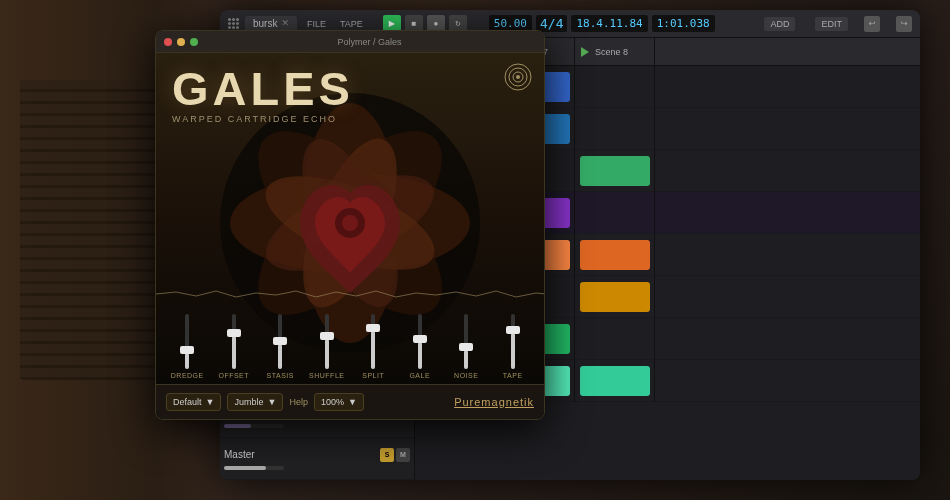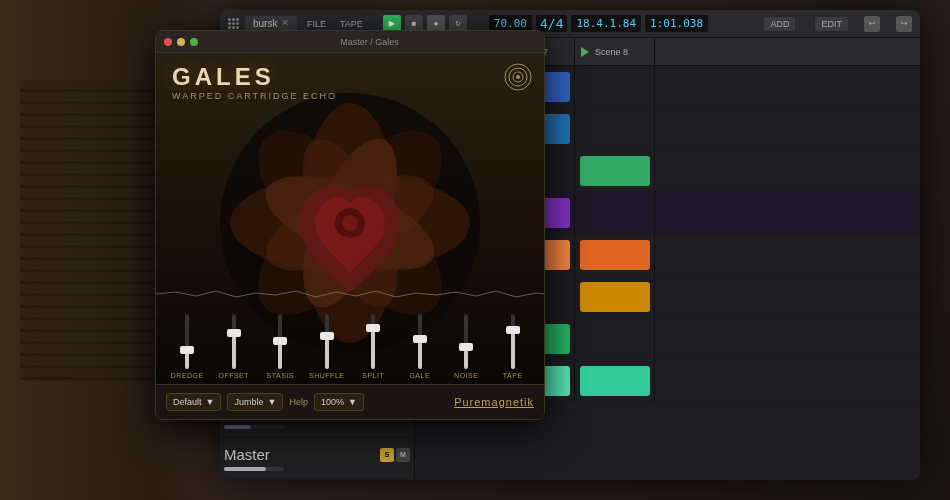--- a/index.html
+++ b/index.html
@@ -128,21 +128,21 @@
       border-bottom: 1px solid #1a1a1e;
       display: flex;
       align-items: center;
       padding: 0 4px;
       gap: 3px;
       position: relative;
     }
     .track-item.active { background: #2a2030; }
 
     .track-name {
-      font-size: 15px;
+      font-size: 10px;
       color: #ccc;
       flex: 1;
       white-space: nowrap;
       overflow: hidden;
     }
 
     .track-controls {
       display: flex;
       align-items: center;
       gap: 2px;
@@ -314,21 +314,21 @@
       overflow: hidden;
     }
 
     .gales-title-area {
       position: absolute;
       top: 12px;
       left: 16px;
     }
 
     .gales-title {
-      font-size: 24px;
+      font-size: 47px;
       font-weight: bold;
       color: #e8d8b0;
       letter-spacing: 4px;
       line-height: 1;
       text-shadow: 0 0 20px rgba(200,160,80,0.3);
     }
 
     .gales-subtitle {
       font-size: 9px;
       color: #a09070;
@@ -538,27 +538,27 @@
 
     <div class="transport-area">
       <div class="transport-btn play-btn">▶</div>
       <div class="transport-btn">■</div>
       <div class="transport-btn" style="background:#555;">●</div>
       <div class="transport-btn" style="font-size:7px;">↻</div>
     </div>
 
     <div style="display:flex;gap:4px;margin-left:8px;">
       <div class="bpm-display">
-        <span>70.00</span>
+        <span>50.00</span>
       </div>
       <div style="background:#111;color:#5cf;font-size:9px;font-family:monospace;padding:2px 4px;border-radius:2px;display:flex;flex-direction:column;gap:0;">
         <span style="font-size:13px;line-height:1;">4/4</span>
       </div>
       <div class="time-display">
-        <span>18.4.1.84</span>
+        <span>18.4.11.84</span>
       </div>
       <div class="time-display">
         <span>1:01.038</span>
       </div>
     </div>
 
     <div style="margin-left:auto;display:flex;gap:16px;align-items:center;">
       <div class="edit-btn">ADD</div>
       <div class="edit-btn">EDIT</div>
       <div style="width:16px;height:16px;background:#555;border-radius:2px;display:flex;align-items:center;justify-content:center;font-size:8px;color:#aaa;">↩</div>
@@ -847,21 +847,21 @@
     </div>
   </div>
 </div>
 
 <div class="plugin-window">
 
   <div class="plugin-titlebar">
     <div class="titlebar-dot dot-red"></div>
     <div class="titlebar-dot dot-yellow"></div>
     <div class="titlebar-dot dot-green"></div>
-    <span class="plugin-title">Master / Gales</span>
+    <span class="plugin-title">Polymer / Gales</span>
   </div>
 
   <div class="plugin-body">
 
     <svg class="artwork-svg" viewBox="0 0 300 280">
 
       <ellipse cx="150" cy="140" rx="130" ry="130" fill="#0a0805" opacity="0.8"></ellipse>
 
       <g transform="translate(150,140)">
 

